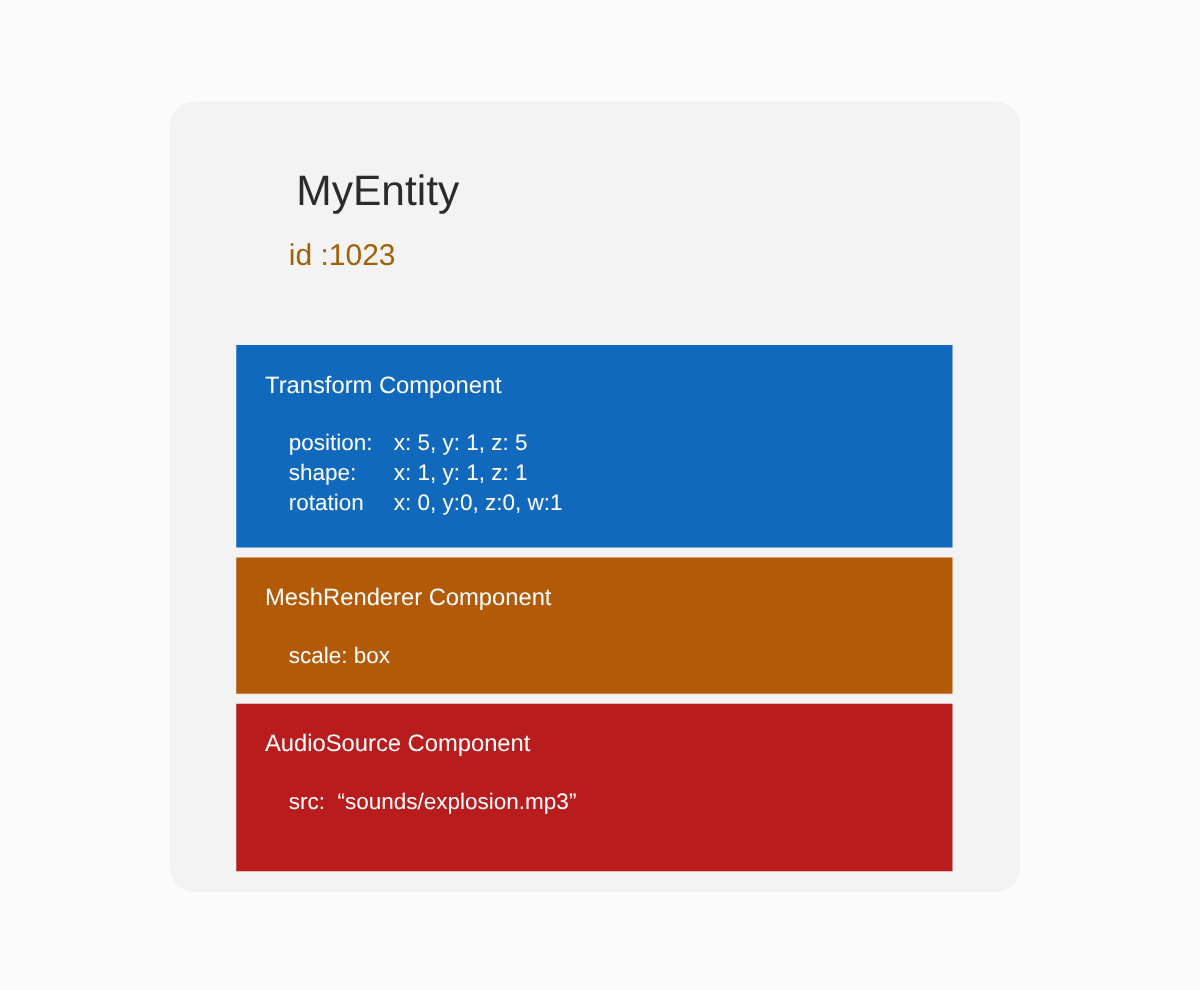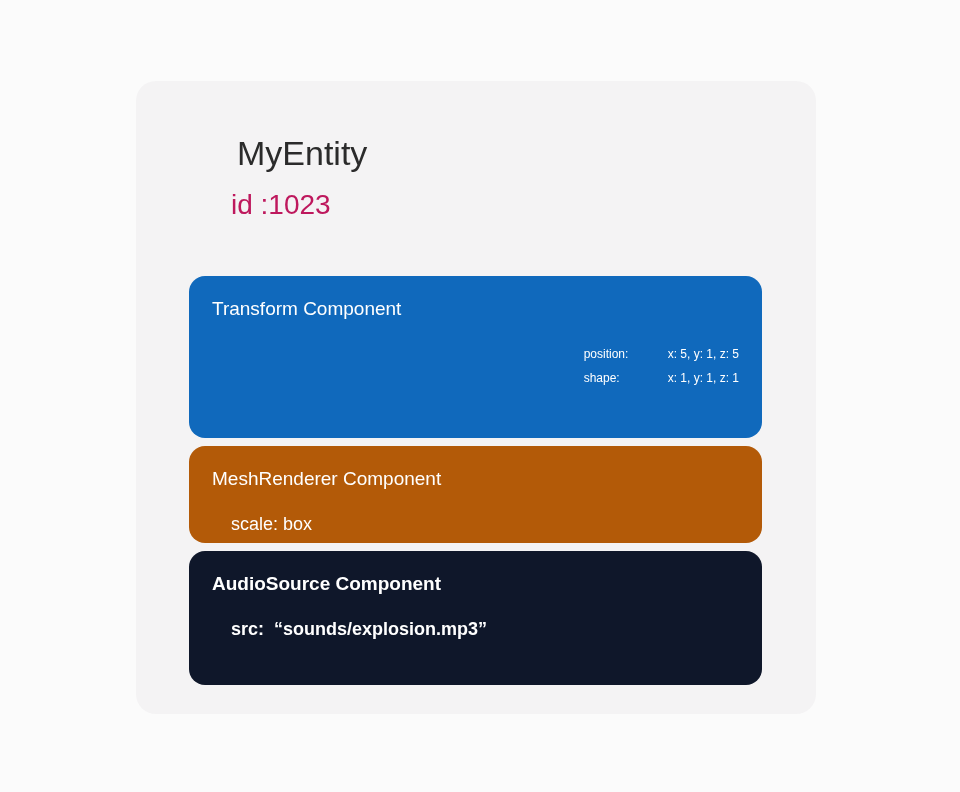--- a/index.html
+++ b/index.html
@@ -35,79 +35,78 @@
     font-size: 34px;
     line-height: 40px;
     color: #2b2b2b;
     white-space: pre;
     margin-left: 48px;
   }
   .entity-id {
     position: absolute;
     left: 95px;
     top: 110px;
-    font-size: 28px;
+    font-size: 24px;
     line-height: 28px;
-    color: #be185d;
+    color: #a16207;
     white-space: pre;
   }
   .components {
     position: absolute;
     left: 53px;
     top: 195px;
     width: 573px;
   }
   .component {
-    border-radius: 16px;
+    border-radius: 0;
     box-sizing: border-box;
     padding: 22px 23px 0 23px;
     margin-bottom: 8px;
     color: #ffffff;
     overflow: hidden;
   }
   .component:last-child {
     margin-bottom: 0;
   }
   .component-title {
     font-size: 19px;
     line-height: 22px;
     color: #ffffff;
     white-space: pre;
   }
   .component-rows {
     margin-top: 22px;
   }
   .component-row {
     display: flex;
-    font-size: 12px;
+    font-size: 18px;
     line-height: 24px;
     color: #ffffff;
     white-space: pre;
-    justify-content: flex-end;
   }
   .row-label {
     display: inline-block;
     width: 103px;
     padding-left: 19px;
     box-sizing: border-box;
     white-space: pre;
   }
   .row-value {
     white-space: pre;
   }
   .row-single {
     padding-left: 19px;
     font-size: 18px;
     line-height: 24px;
     color: #ffffff;
     white-space: pre;
   }
   .comp-transform { background: #1069bc; height: 162px; }
-  .comp-mesh      { background: #b35a08; height: 97px; }
-  .comp-audio     { background: #0f172a; height: 134px; font-weight: bold; }
+  .comp-mesh      { background: #b35a08; height: 109px; }
+  .comp-audio     { background: #b91c1c; height: 134px; }
 </style>
 </head>
 <body>
 
 <div class="stage">
   <div class="entity-card">
 
     <div class="entity-title">MyEntity</div>
 
     <div class="entity-id">id :1023</div>
@@ -118,20 +117,24 @@
         <div class="component-title">Transform Component</div>
         <div class="component-rows">
           <div class="component-row">
             <span class="row-label">position:</span>
             <span class="row-value">x: 5, y: 1, z: 5</span>
           </div>
           <div class="component-row">
             <span class="row-label">shape:</span>
             <span class="row-value">x: 1, y: 1, z: 1</span>
           </div>
+          <div class="component-row">
+            <span class="row-label">rotation</span>
+            <span class="row-value">x: 0, y:0, z:0, w:1</span>
+          </div>
         </div>
       </div>
 
       <div class="component comp-mesh">
         <div class="component-title">MeshRenderer Component</div>
         <div class="component-rows">
           <div class="row-single">scale: box</div>
         </div>
       </div>
 

